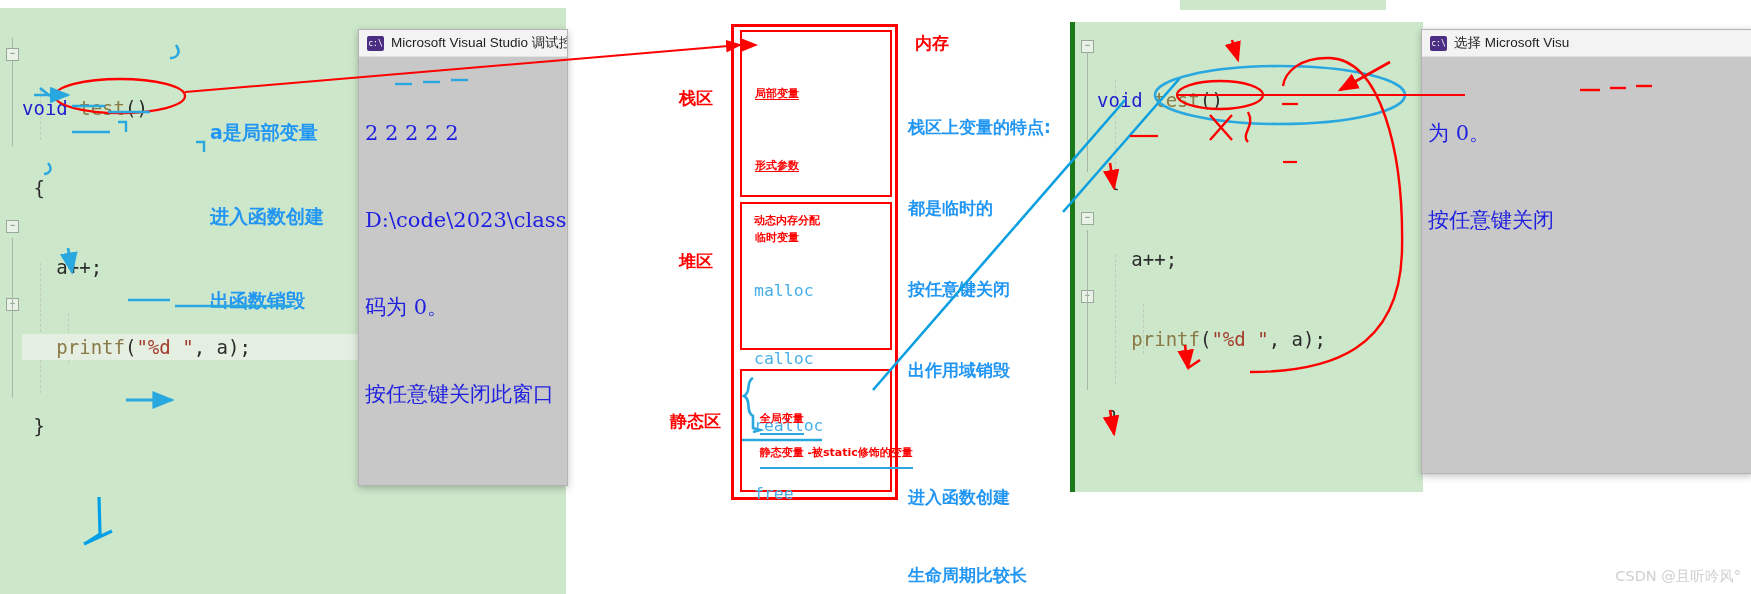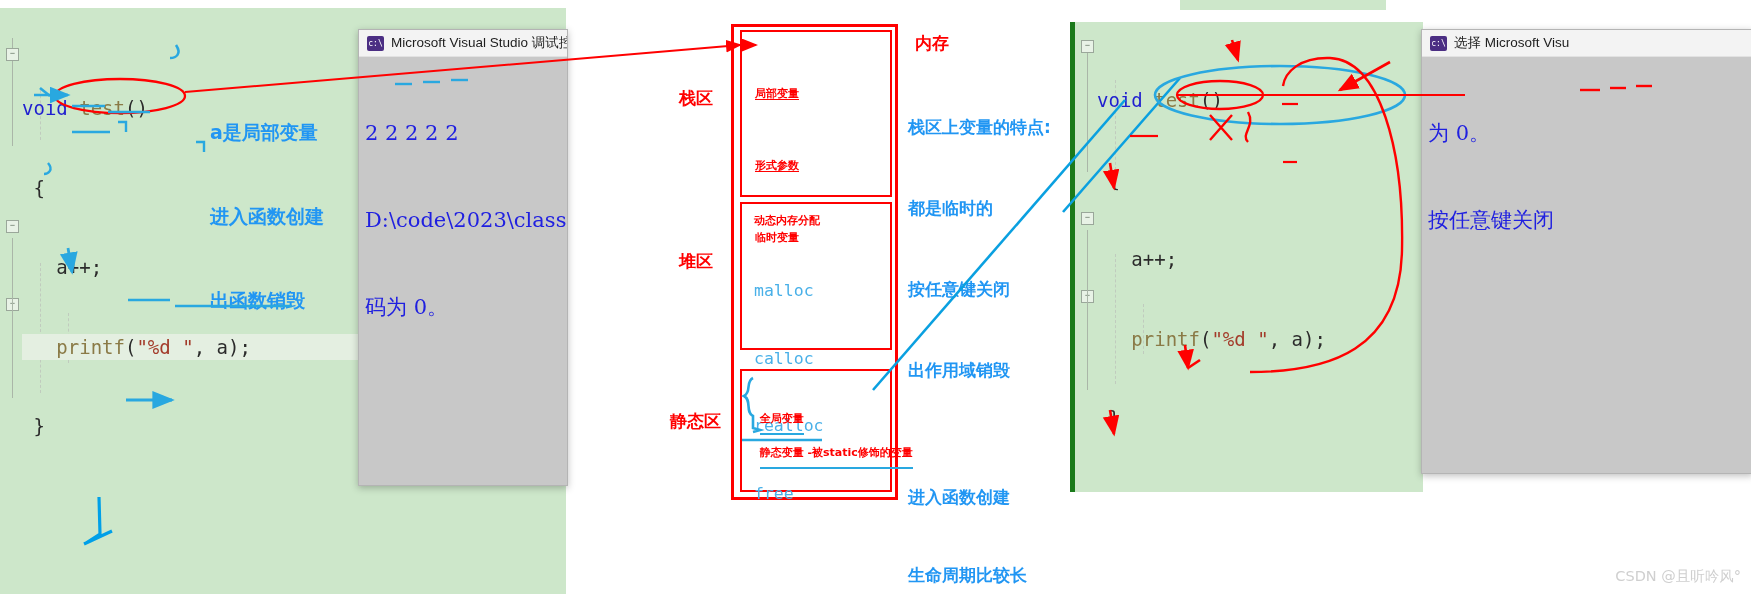--- a/index.html
+++ b/index.html
@@ -158,20 +158,21 @@
 
 <div class="console" style="left:358px;top:29px;width:208px;height:455px;">
   <div class="titlebar">
     <span class="cnicon">c:\</span>
     <span class="ttl">Microsoft Visual Studio 调试控制台</span>
   </div>
   <div class="body">
     <div>2 2 2 2 2</div>
     <div>D:\code\2023\class</div>
     <div>码为 0。</div>
+    <div>按任意键关闭此窗口</div>
   </div>
 </div>
 
 <div class="console" style="left:1421px;top:29px;width:330px;height:443px;">
   <div class="titlebar">
     <span class="cnicon">c:\</span>
     <span class="ttl">选择 Microsoft Visu</span>
   </div>
   <div class="body">
     <div>为 0。</div>

